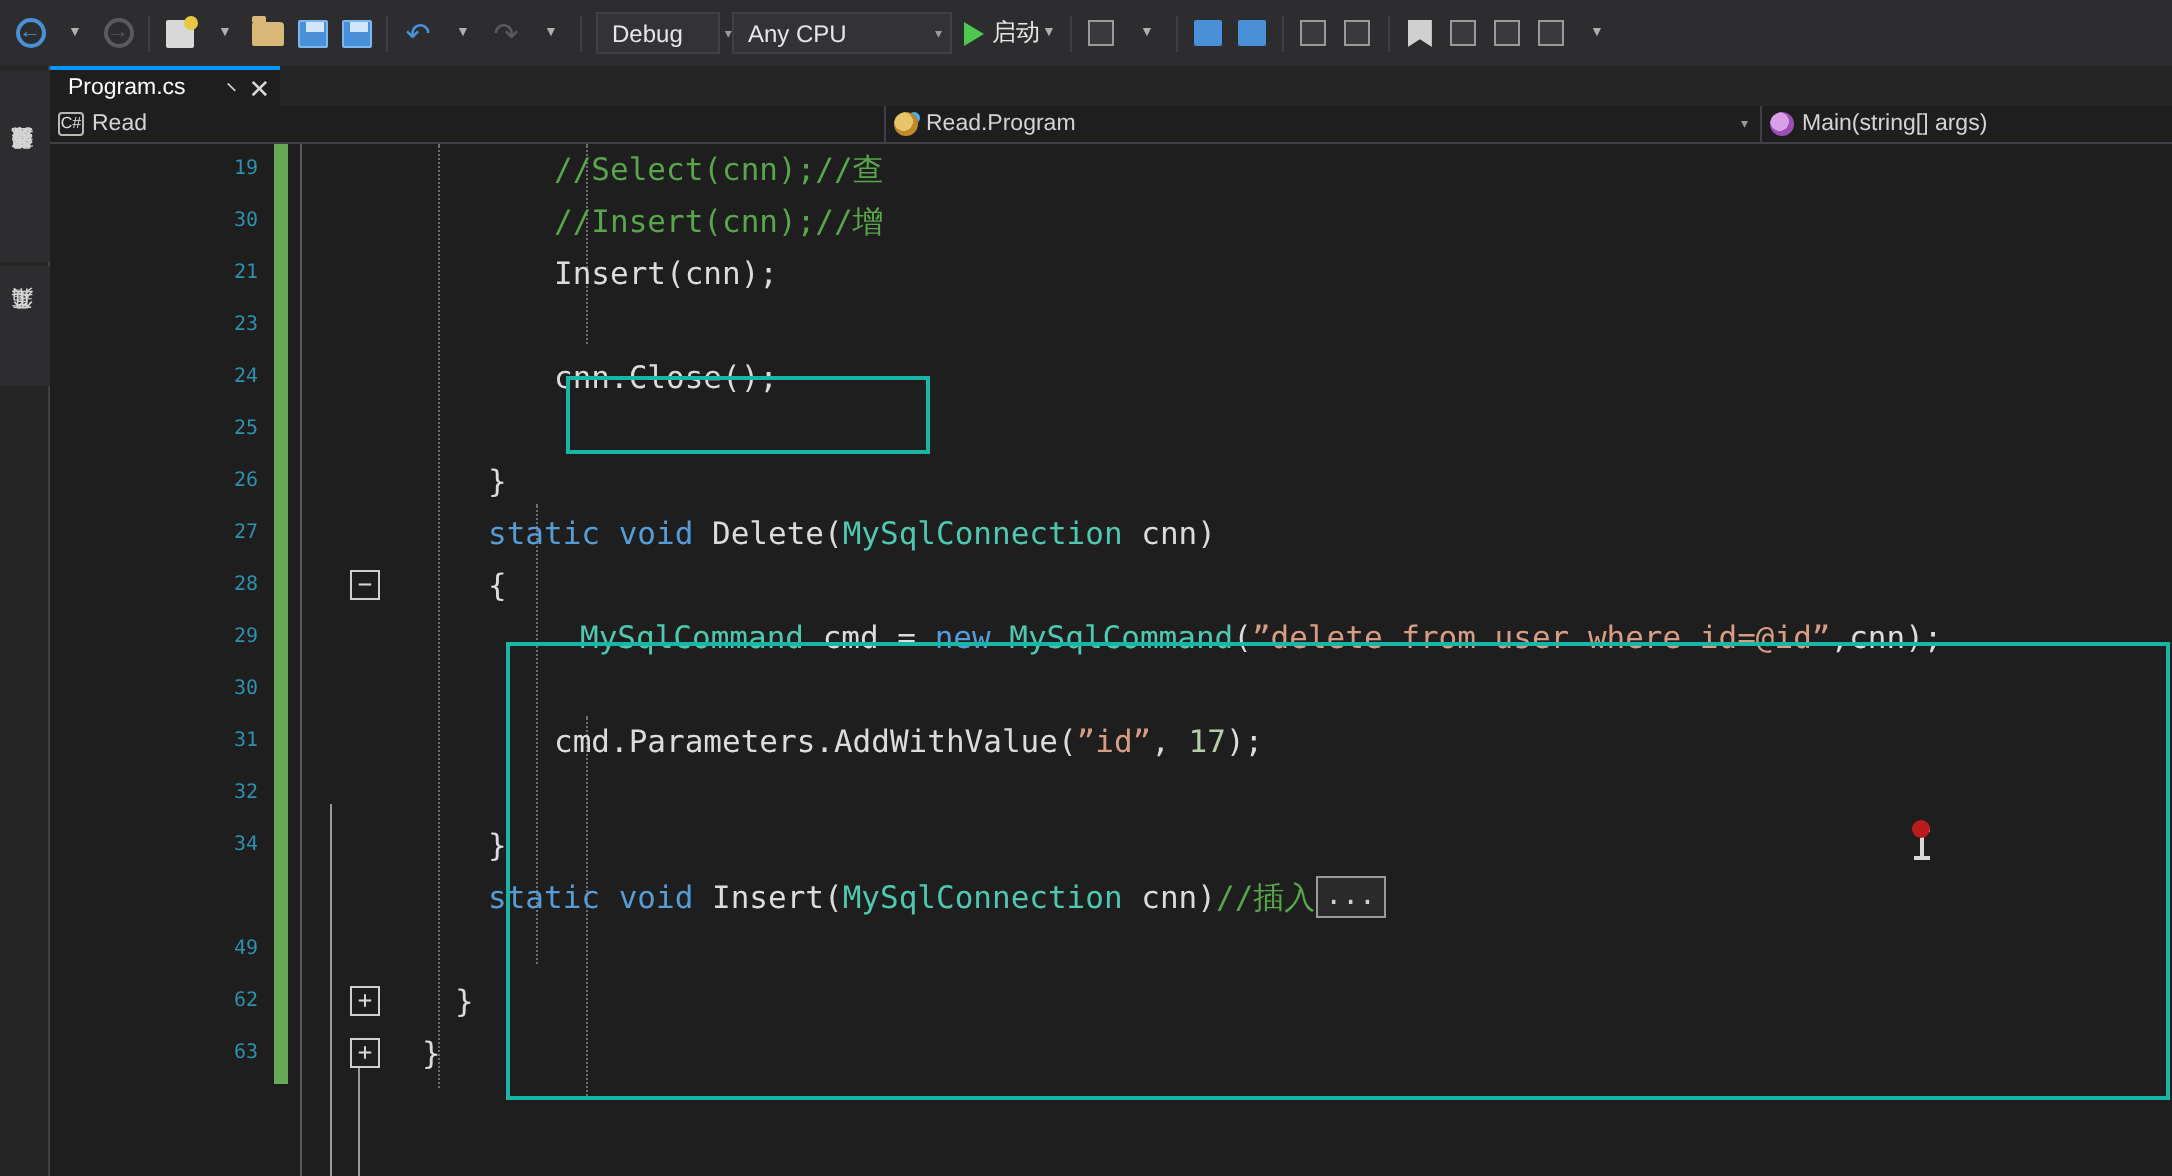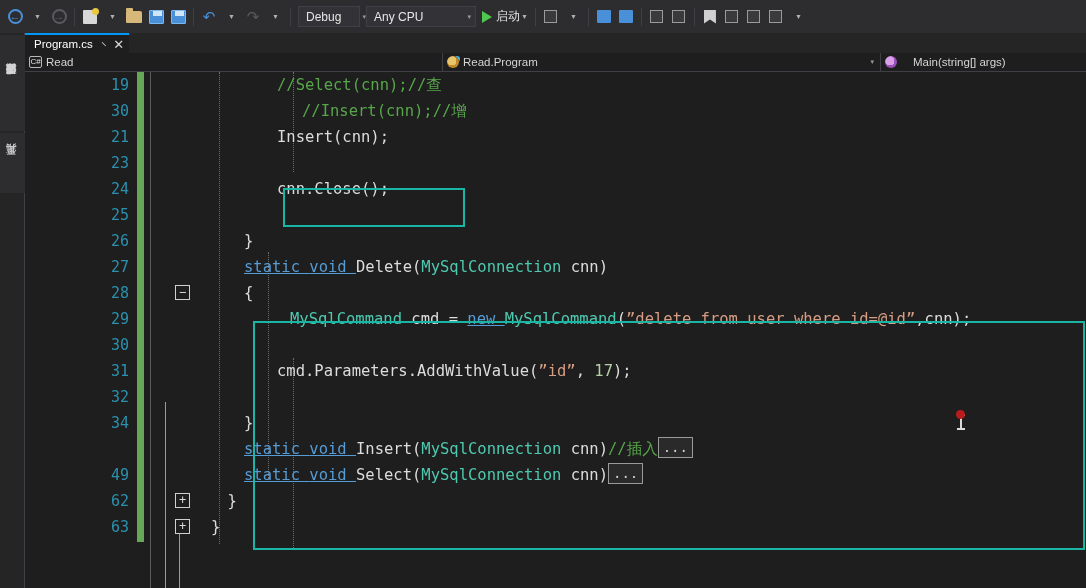--- a/index.html
+++ b/index.html
@@ -104,41 +104,41 @@
     background: #252526;
   }
   .tab {
     position: absolute; left: 0; top: 0;
     height: 20px; background: #1e1e1e;
     border-top: 2px solid #0097fb;
     display: flex; align-items: center;
     padding: 0 5px 0 9px;
     color: #ffffff; font-size: 11.5px;
   }
-  .tab .tname { margin-right: 8px; }
+  .tab .tname { margin-right: 19px; }
   .tab .pin { color:#cfcfcf; font-size: 11px; margin-right:6px; transform: rotate(45deg); display:inline-block;}
   .tab .cls { color:#d8d8d8; font-size: 13px; line-height: 1; }
 
   
   .navbar {
     position: absolute; left: 25px; top: 53px;
     width: 1061px; height: 19px;
     background: #1e1e1e;
     border-bottom: 1px solid #3f3f46;
     display: flex; align-items: center;
   }
   .nav-cell {
     height: 19px; display:flex; align-items:center;
     color:#d4d4d4; font-size: 11.5px; padding: 0 4px;
     position: relative;
   }
   .nav-cell .cvx { font-size: 7px; color:#9a9a9a; margin-left: 7px; }
   #nav-left   { width: 418px; border-right:1px solid #3f3f46; }
   #nav-mid    { width: 438px; border-right:1px solid #3f3f46; }
-  #nav-right  { width: 205px; gap: 12px; }
+  #nav-right  { width: 205px; }
   .nav-ico { margin-right:4px; display:inline-block; }
   .cs-badge {
     display:inline-block; width:13px; height:12px;
     border:1px solid #b9b9b9; color:#e0e0e0;
     font-size:8px; line-height:10px; text-align:center;
     border-radius:2px; margin-right:4px;
   }
   .cls-ico {
     width:12px;height:12px;border-radius:50%;
     background: radial-gradient(circle at 40% 40%, #e8c56a 0 45%, #c08a2a 46% 100%);
@@ -197,31 +197,31 @@
     font-family: "DejaVu Sans Mono", monospace;
     font-size: 15.5px;
     white-space: pre;
     line-height: 26px;
   }
   .lnum {
     position: absolute; left: 0; width: 104px;
     text-align: right;
     color: #2b91af;
     font-family: "DejaVu Sans Mono", monospace;
-    font-size: 15px;
+    font-size: 10px;
   }
   .ctext {
     position: absolute; left: 186px;
     color: #dcdcdc;
     white-space: pre;
   }
 
   
   .t-cmt  { color: #57a64a; }
-  .t-kw   { color: #569cd6; text-decoration: underline; }
+  .t-kw   { color: #569cd6; }
   .t-type { color: #4ec9b0; }
   .t-str  { color: #d69d85; }
   .t-num  { color: #b5cea8; }
   .t-pln  { color: #dcdcdc; }
 
   
   .iguide {
     position:absolute; top:0; width:0;
     border-left: 1px dotted #6e6e6e;
     height: 100%;
@@ -429,35 +429,35 @@
     <div class="iguide" style="left:194px;height:472px;top:0;"></div>
     <div class="iguide" style="left:243px;height:230px;top:180px;"></div>
     <div class="iguide" style="left:268px;height:100px;top:0px;"></div>
     <div class="iguide" style="left:268px;height:190px;top:286px;"></div>
 
     <div class="brace-v" style="left:140px;top:330px;height:190px;"></div>
     <div class="brace-v" style="left:154px;top:462px;height:58px;"></div>
 
     <div class="code-rows" id="code-rows">
         <div class="row"><div class="lnum">19</div><div class="ctext" style="left: 252px;"><span class="t-cmt">//Select(cnn);//查</span></div></div>
-        <div class="row"><div class="lnum">30</div><div class="ctext" style="left: 252px; margin-left: 25px;"><span class="t-cmt">//Insert(cnn);//增</span></div></div>
+        <div class="row"><div class="lnum">30</div><div class="ctext" style="left: 252px;"><span class="t-cmt">//Insert(cnn);//增</span></div></div>
         <div class="row"><div class="lnum">21</div><div class="ctext" style="left: 252px;"><span class="t-pln">Insert(cnn);</span></div></div>
         <div class="row"><div class="lnum">23</div><div class="ctext" style="left: 252px;"></div></div>
         <div class="row"><div class="lnum">24</div><div class="ctext" style="left: 252px;"><span class="t-pln">cnn.Close();</span></div></div>
         <div class="row"><div class="lnum">25</div><div class="ctext" style="left: 252px;"></div></div>
         <div class="row"><div class="lnum">26</div><div class="ctext" style="left: 219px;"><span class="t-pln">}</span></div></div>
         <div class="row"><div class="lnum">27</div><div class="ctext" style="left: 219px;"><span class="t-kw">static </span><span class="t-kw">void </span><span class="t-pln">Delete(</span><span class="t-type">MySqlConnection</span><span class="t-pln"> cnn)</span></div></div>
         <div class="row"><div class="lnum">28</div><div class="ctext" style="left: 219px;"><span class="t-pln">{</span></div></div>
         <div class="row"><div class="lnum">29</div><div class="ctext" style="left: 252px; margin-left: 13px;"><span class="t-type">MySqlCommand</span><span class="t-pln"> cmd = </span><span class="t-kw">new </span><span class="t-type">MySqlCommand</span><span class="t-pln">(</span><span class="t-str">”delete from user where id=@id”</span><span class="t-pln">,cnn);</span></div></div>
         <div class="row"><div class="lnum">30</div><div class="ctext" style="left: 252px;"></div></div>
         <div class="row"><div class="lnum">31</div><div class="ctext" style="left: 252px;"><span class="t-pln">cmd.Parameters.AddWithValue(</span><span class="t-str">”id”</span><span class="t-pln">, </span><span class="t-num">17</span><span class="t-pln">);</span></div></div>
         <div class="row"><div class="lnum">32</div><div class="ctext" style="left: 252px;"></div></div>
         <div class="row"><div class="lnum">34</div><div class="ctext" style="left: 219px;"><span class="t-pln">}</span></div></div>
         <div class="row"><div class="ctext" style="left: 219px;"><span class="t-kw">static </span><span class="t-kw">void </span><span class="t-pln">Insert(</span><span class="t-type">MySqlConnection</span><span class="t-pln"> cnn)</span><span class="t-cmt">//插入</span><span class="ellip">...</span></div></div>
-        <div class="row"><div class="lnum">49</div><div class="ctext" style="left: 219px;"><span class="t-kw">static </span><span class="t-kw">void </span><span class="t-pln">Select(</span><span class="t-type">MySqlConnection</span><span class="t-pln"> cnn)</span><span class="ellip">...</span></div></div>
+        <div class="row"><div class="lnum">49</div></div>
         <div class="row"><div class="lnum">62</div><div class="ctext" style="left: 202.5px;"><span class="t-pln">}</span></div></div>
         <div class="row"><div class="lnum">63</div><div class="ctext" style="left: 186px;"><span class="t-pln">}</span></div></div>
       </div>
 
     <div class="fold" style="top:213px;">−</div>
     <div class="fold" style="top:421px;">+</div>
     <div class="fold" style="top:447px;">+</div>
 
     <div class="hlbox" id="hl-small"></div>
     <div class="hlbox" id="hl-big"></div>

